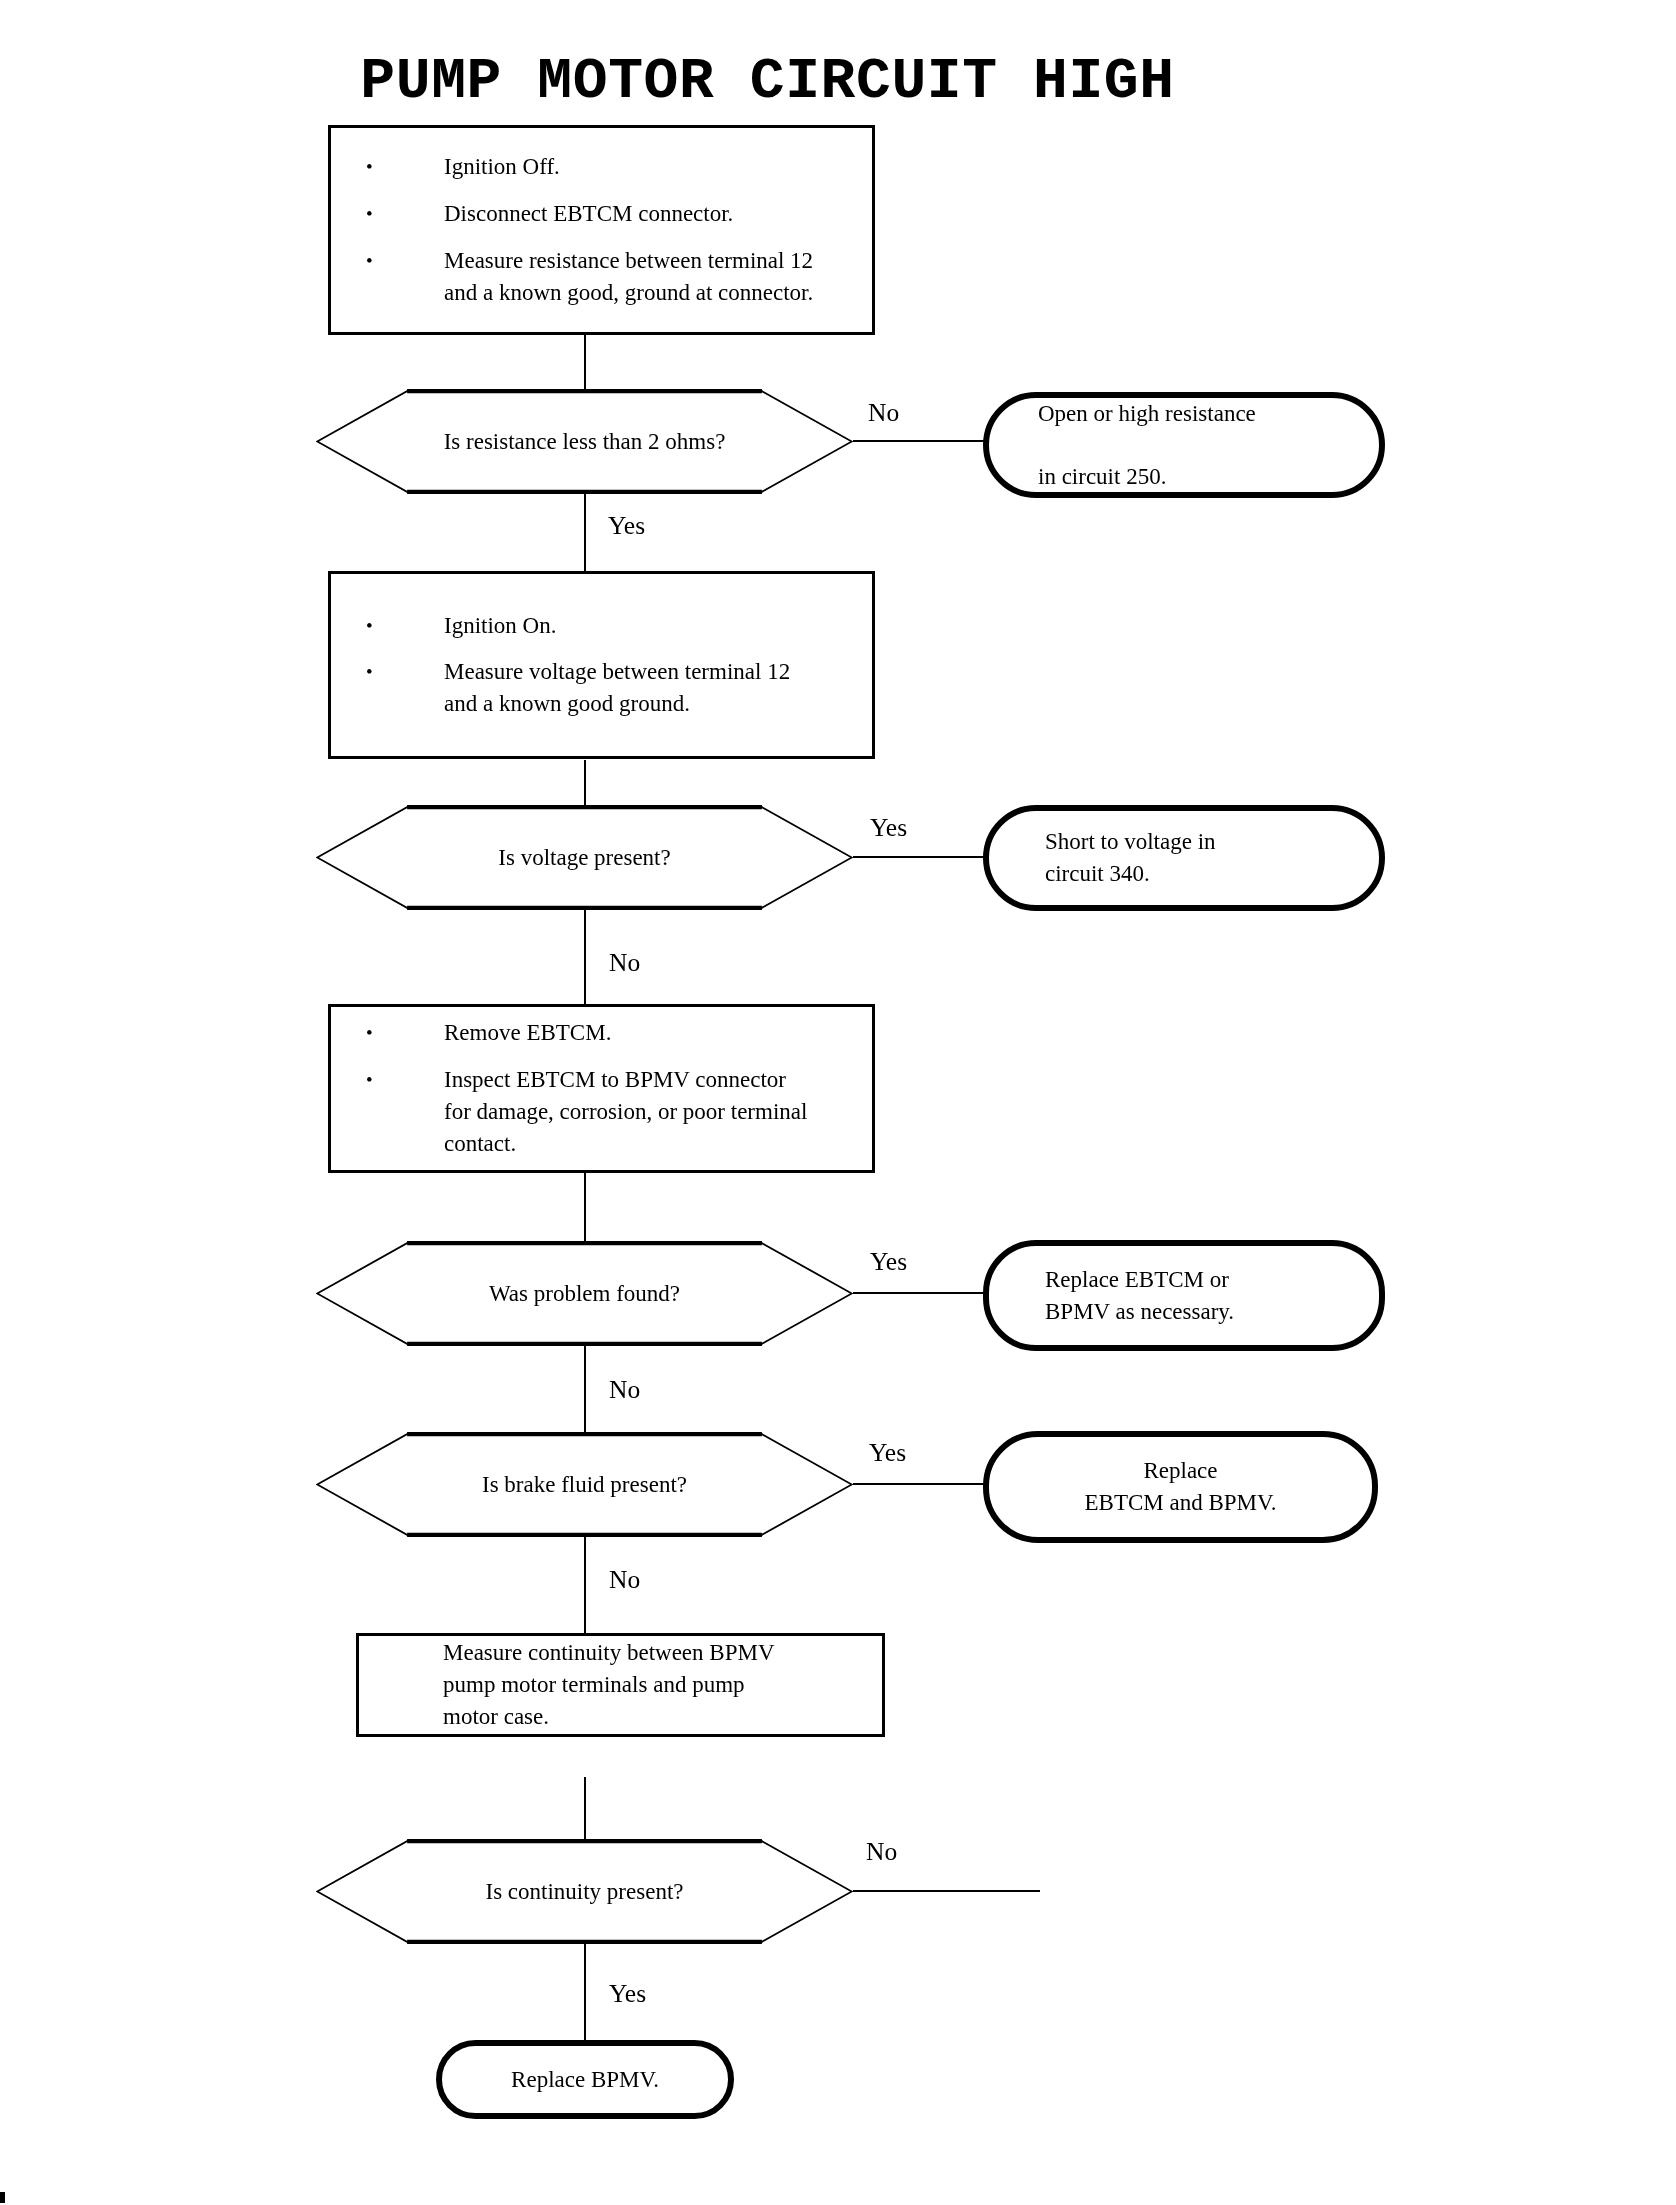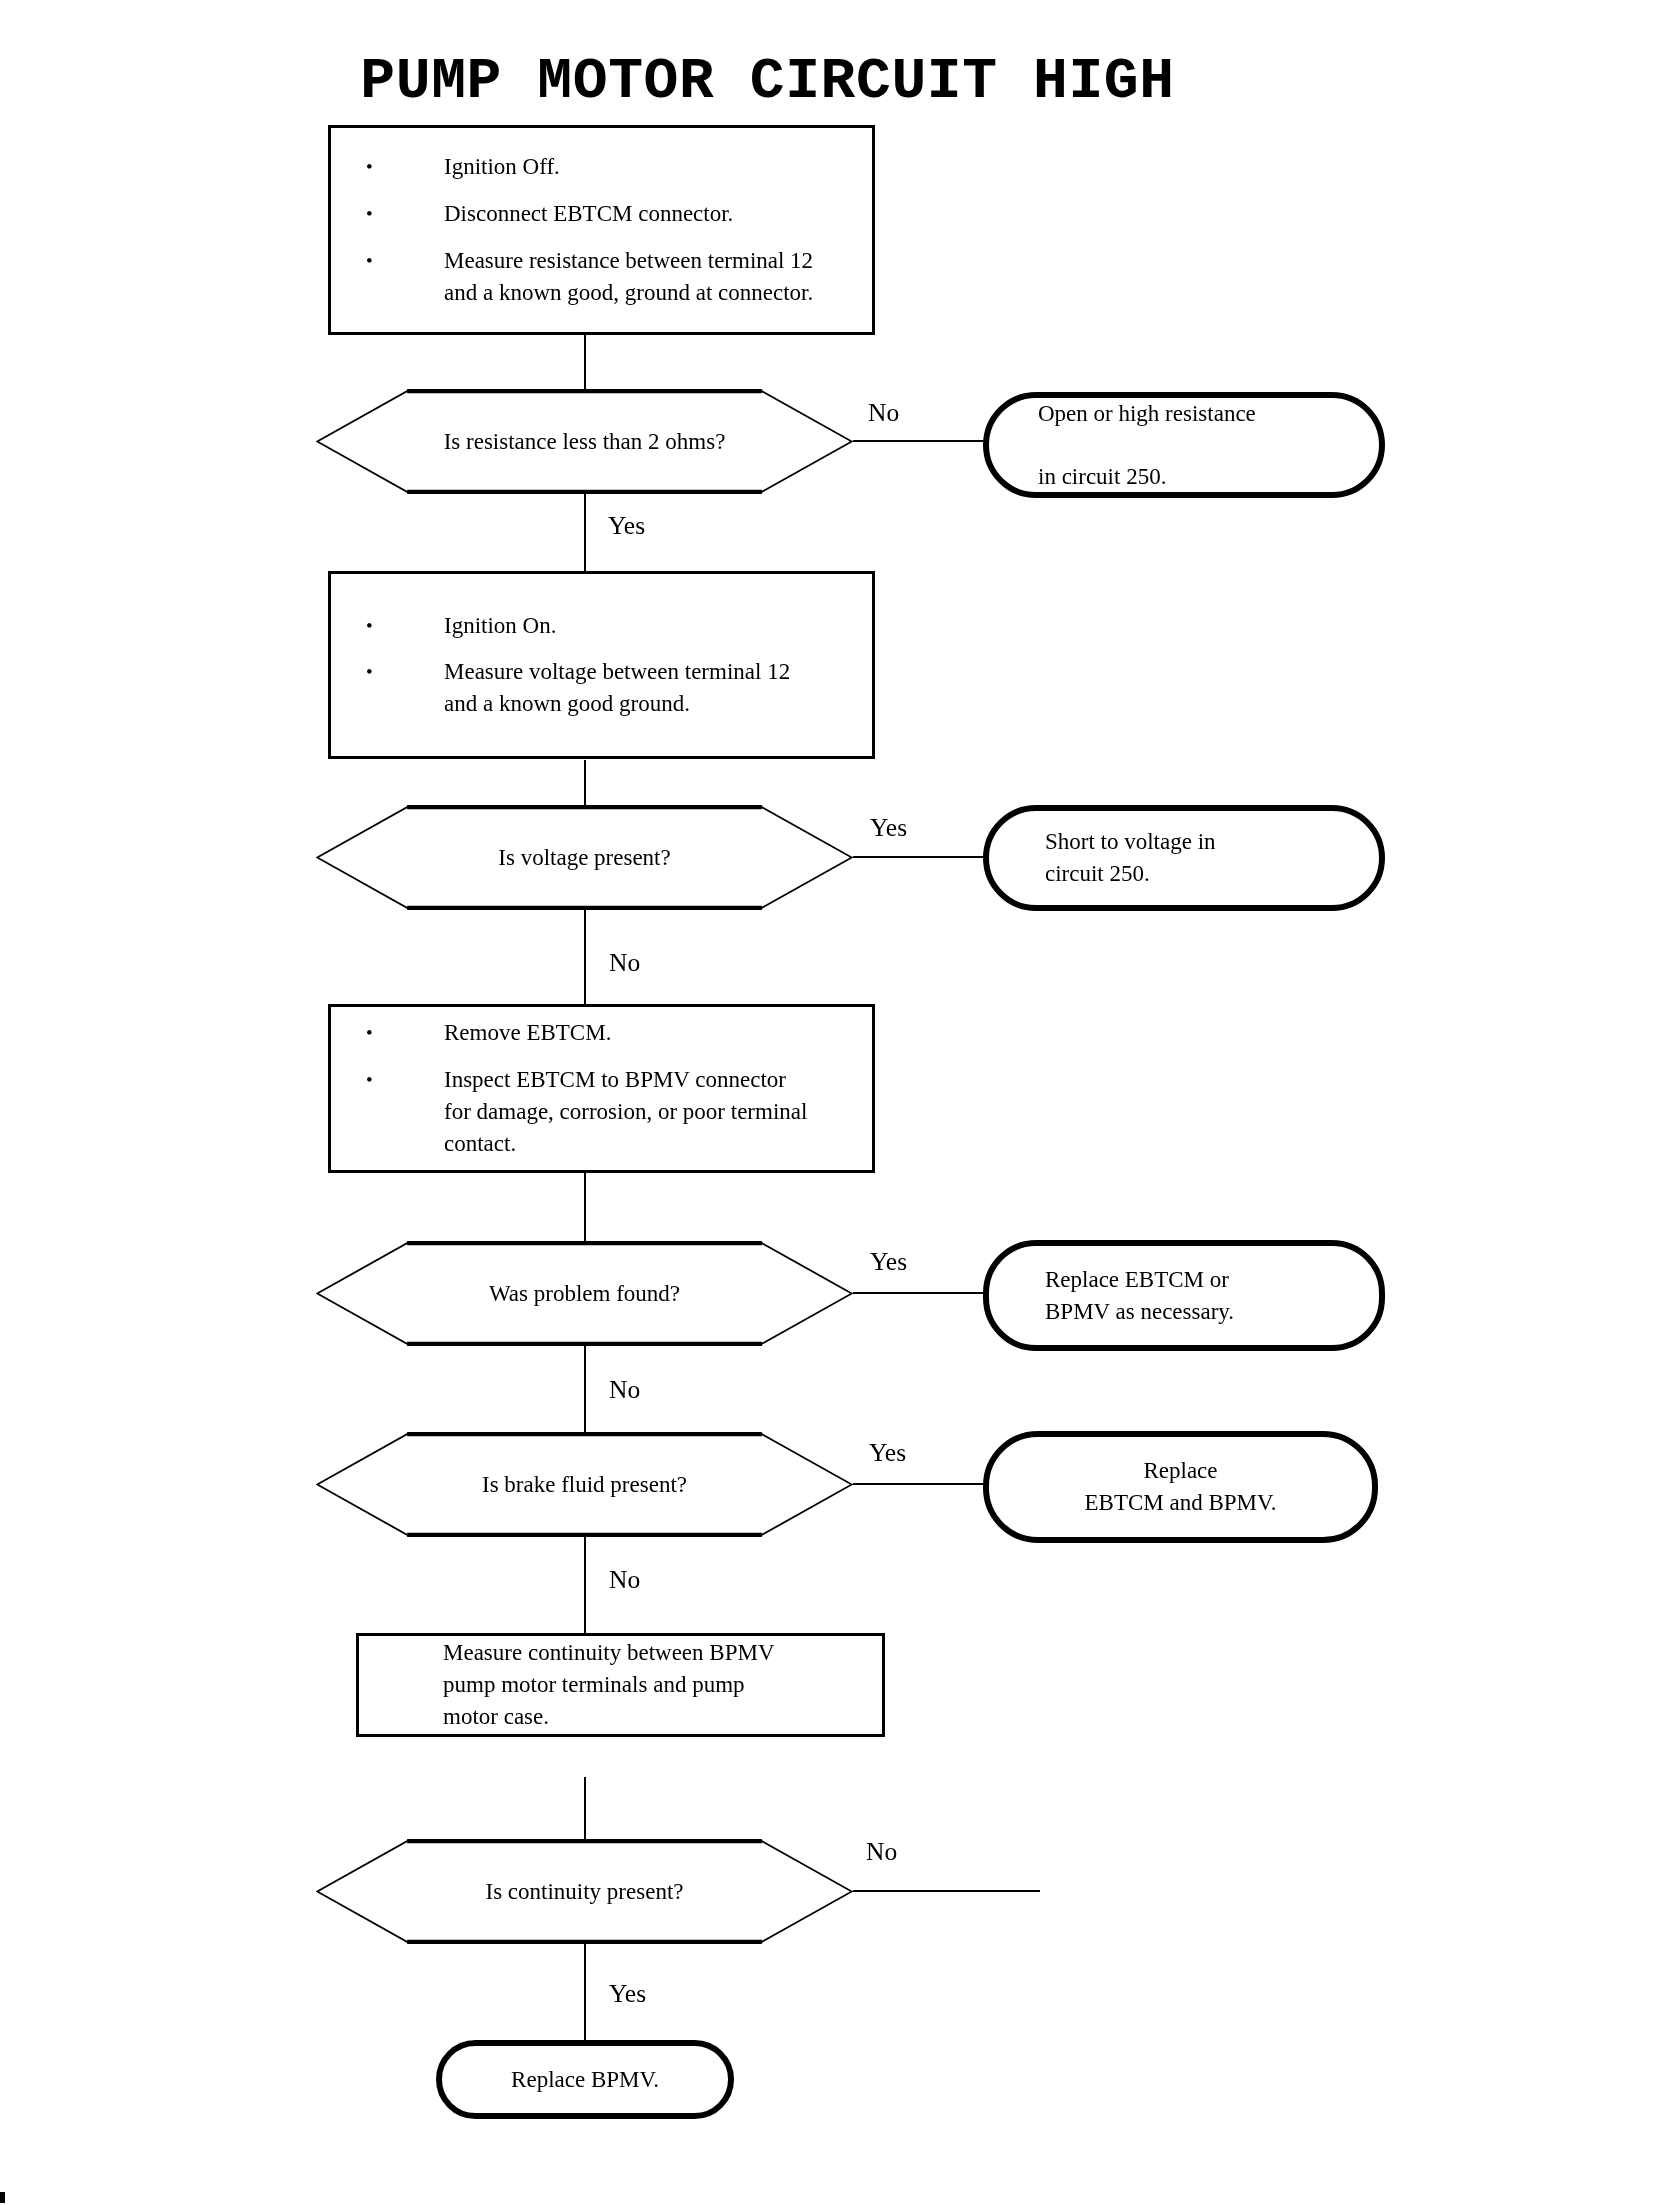--- a/index.html
+++ b/index.html
@@ -94,21 +94,21 @@
       <line x1="150" y1="3" x2="734" y2="3" stroke="#000" stroke-width="7"></line>
       <line x1="150" y1="169" x2="734" y2="169" stroke="#000" stroke-width="7"></line>
     </svg>
     <div class="hexlabel">Is voltage present?</div>
   </div>
   <div class="elabel" style="left:870px;top:813px;">Yes</div>
   <div class="hline" style="left:853px;top:856px;width:131px;"></div>
 
   <div class="term" style="left:983px;top:805px;width:402px;height:106px;border-radius:53px;align-items:flex-start;padding-left:56px;">
     <div class="bline">Short to voltage in</div>
-    <div class="bline">circuit 250.</div>
+    <div class="bline">circuit 340.</div>
   </div>
 
   <div class="elabel" style="left:609px;top:948px;">No</div>
   <div class="vline" style="left:584px;top:909px;height:95px;"></div>
 
   <div class="pbox" style="left:328px;top:1004px;width:547px;height:169px;padding-right:55px;">
     <div class="brow">
       <span class="bullet">•</span>
       <span class="btext"><span class="bline">Remove EBTCM.</span></span>
     </div>

